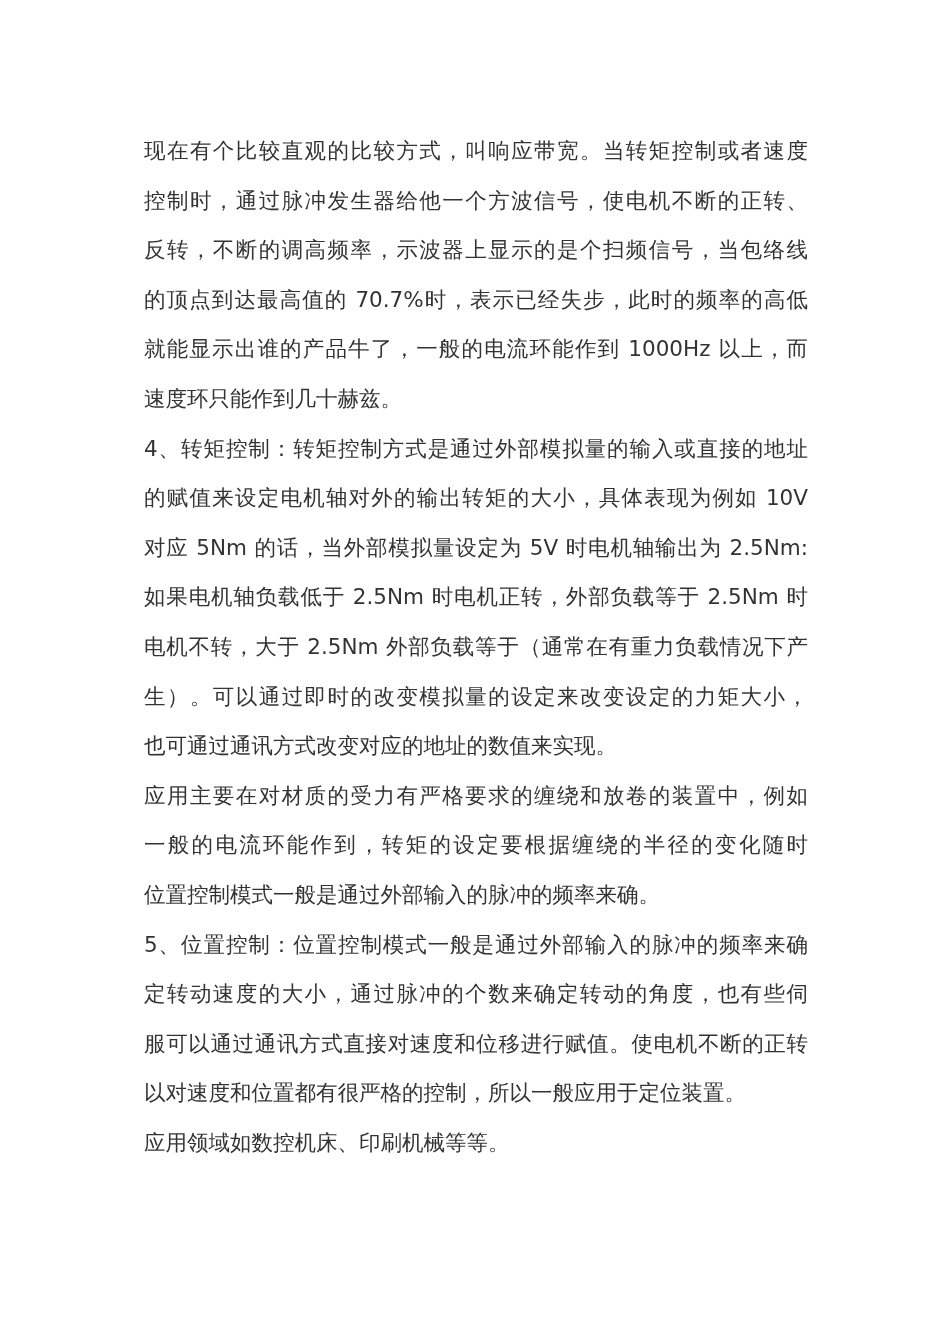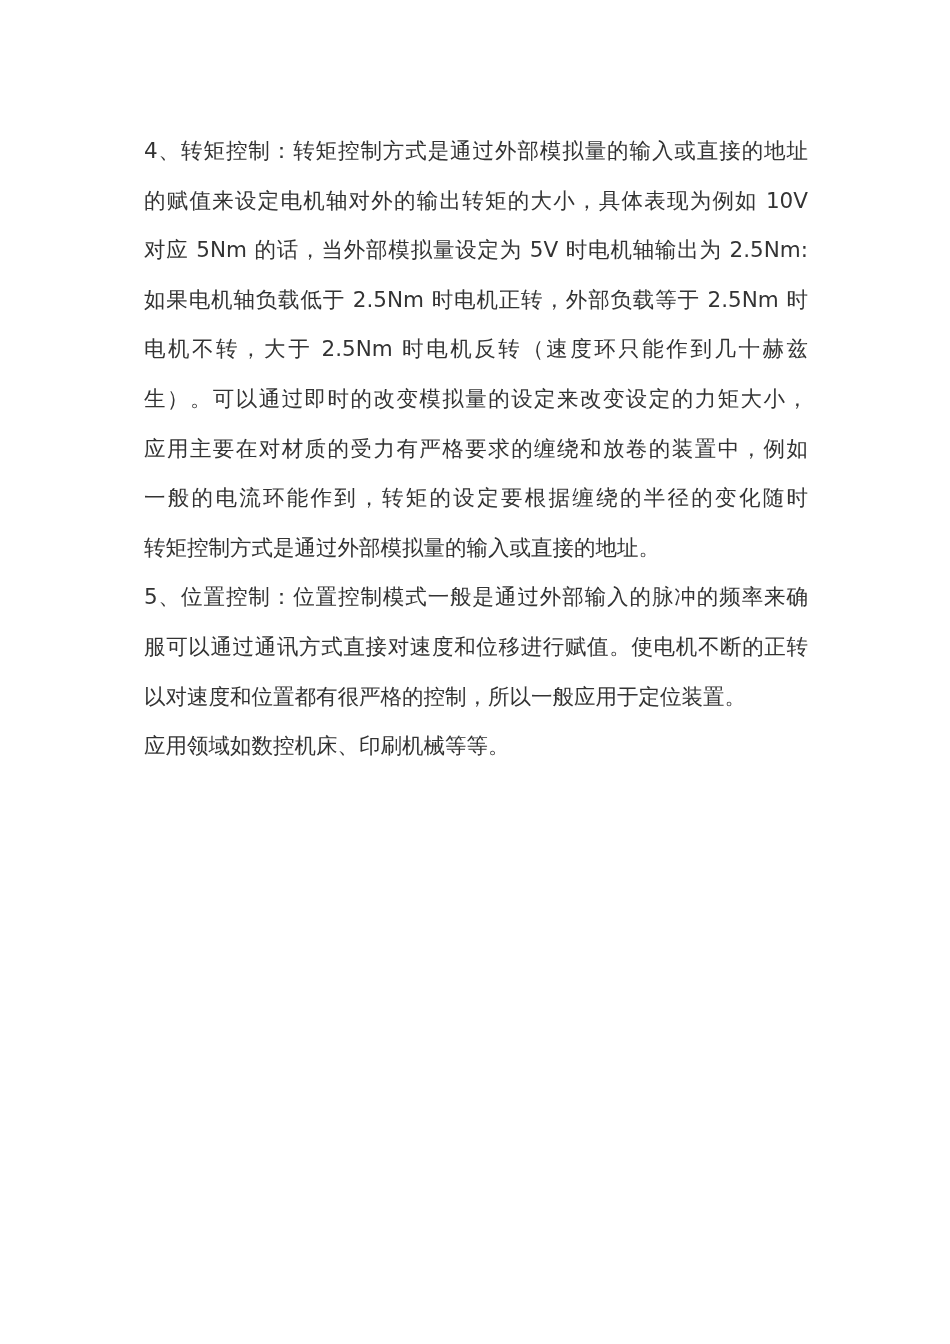--- a/index.html
+++ b/index.html
@@ -21,33 +21,43 @@
     text-align: justify;
     text-align-last: justify;
   }
   .line.last { text-align-last: left; }
 </style>
 </head>
 <body>
 
 <div class="page">
   <div>
+    <span class="line">现在有个比较直观的比较方式，叫响应带宽。当转矩控制或者速度</span>
+    <span class="line">控制时，通过脉冲发生器给他一个方波信号，使电机不断的正转、</span>
+    <span class="line">反转，不断的调高频率，示波器上显示的是个扫频信号，当包络线</span>
+    <span class="line">的顶点到达最高值的 70.7%时，表示已经失步，此时的频率的高低</span>
+    <span class="line">就能显示出谁的产品牛了，一般的电流环能作到 1000Hz 以上，而</span>
+    <span class="line last">速度环只能作到几十赫兹。</span>
+  </div>
+  <div>
     <span class="line">4、转矩控制：转矩控制方式是通过外部模拟量的输入或直接的地址</span>
     <span class="line">的赋值来设定电机轴对外的输出转矩的大小，具体表现为例如 10V</span>
     <span class="line">对应 5Nm 的话，当外部模拟量设定为 5V 时电机轴输出为 2.5Nm:</span>
     <span class="line">如果电机轴负载低于 2.5Nm 时电机正转，外部负载等于 2.5Nm 时</span>
-    <span class="line">电机不转，大于 2.5Nm 时电机反转（速度环只能作到几十赫兹</span>
+    <span class="line">电机不转，大于 2.5Nm 外部负载等于（通常在有重力负载情况下产</span>
     <span class="line">生）。可以通过即时的改变模拟量的设定来改变设定的力矩大小，</span>
+    <span class="line last">也可通过通讯方式改变对应的地址的数值来实现。</span>
   </div>
   <div>
     <span class="line">应用主要在对材质的受力有严格要求的缠绕和放卷的装置中，例如</span>
     <span class="line">一般的电流环能作到，转矩的设定要根据缠绕的半径的变化随时</span>
-    <span class="line last">转矩控制方式是通过外部模拟量的输入或直接的地址。</span>
+    <span class="line last">位置控制模式一般是通过外部输入的脉冲的频率来确。</span>
   </div>
   <div>
     <span class="line">5、位置控制：位置控制模式一般是通过外部输入的脉冲的频率来确</span>
+    <span class="line">定转动速度的大小，通过脉冲的个数来确定转动的角度，也有些伺</span>
     <span class="line">服可以通过通讯方式直接对速度和位移进行赋值。使电机不断的正转</span>
     <span class="line last">以对速度和位置都有很严格的控制，所以一般应用于定位装置。</span>
   </div>
   <div>
     <span class="line last">应用领域如数控机床、印刷机械等等。</span>
   </div>
 </div>
 
 </body></html>

